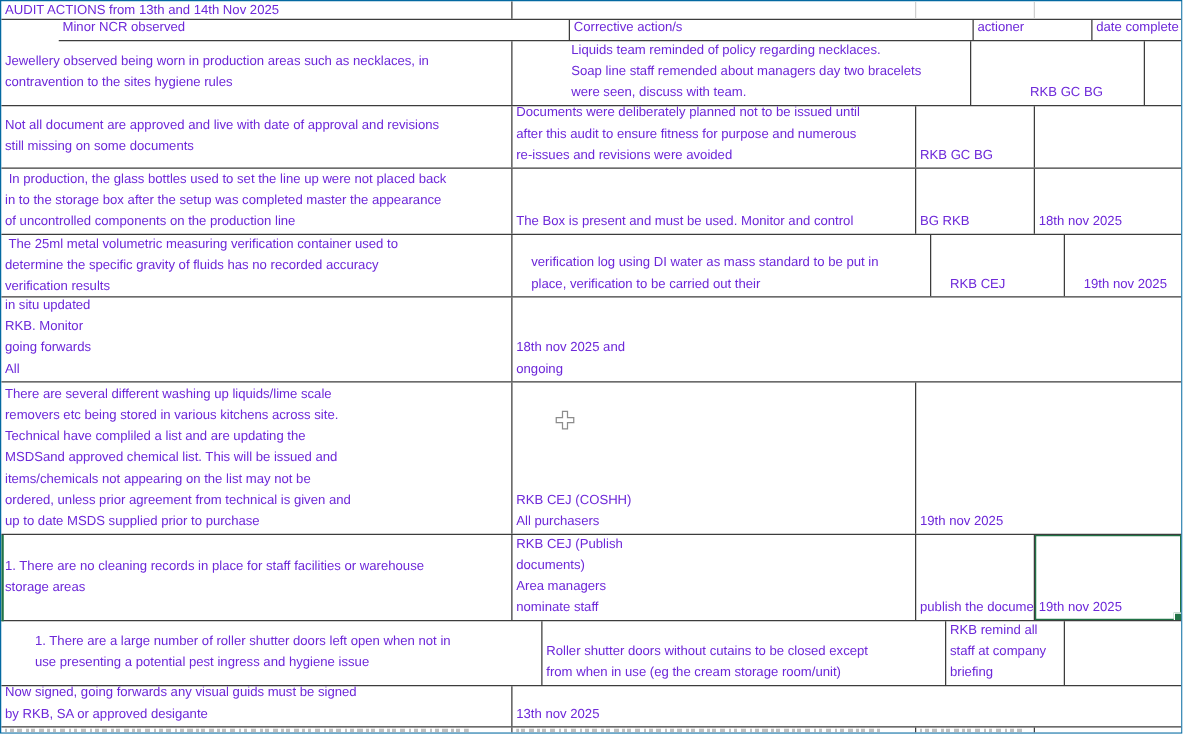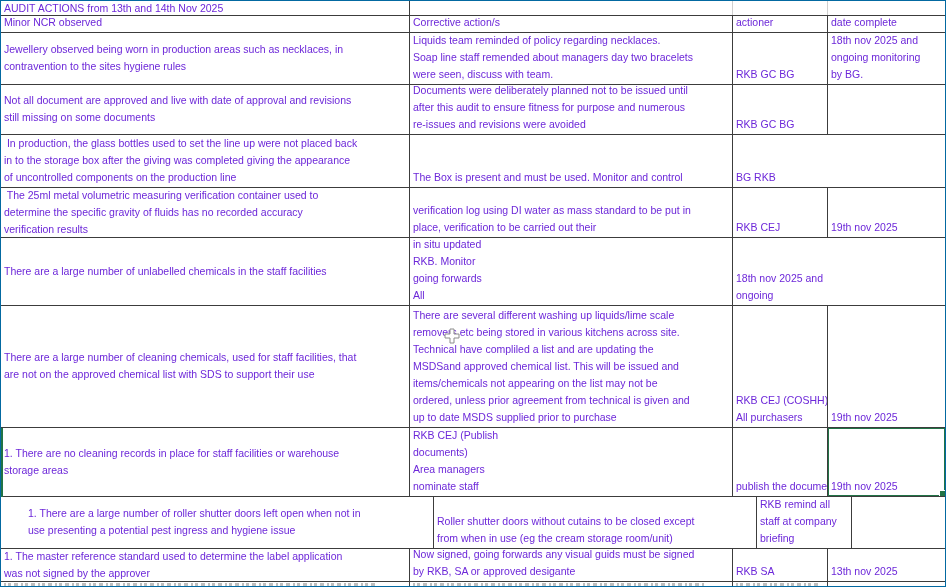--- a/index.html
+++ b/index.html
@@ -31,21 +31,21 @@
   .cell span{
     white-space:pre;
     font-size:10.5px;
     line-height:17px;
     display:block;
   }
   .c-ncr{align-items:center;}
   .title-row{height:15px;border-bottom:1px solid #3c3c3c;}
   .title-row .cell{align-items:center;padding-bottom:0;}
   .title-row .t-light{border-right:1px solid #cfcfcf;}
-  .header-row{height:17px;}
+  .header-row{height:17px;margin-left:46px;}
   .partial-row{height:4px;border-bottom:none;}
   .partial-row .cell{align-items:flex-start;padding-top:1px;}
   .smudge{
     height:3px;width:92%;
     background:repeating-linear-gradient(90deg,#8a8a8a 0 2px,transparent 2px 4px,#8a8a8a 4px 7px,transparent 7px 10px,#8a8a8a 10px 14px,transparent 14px 17px);
     opacity:.55;
   }
   .sel-cell{position:relative;}
   .sel-outline{
     position:absolute;inset:-1px;
@@ -93,21 +93,21 @@
     </div>
     <div class="cell">
       <span>actioner</span>
     </div>
     <div class="cell">
       <span>date complete</span>
     </div>
   </div>
 
   <div id="table-body">
-      <div class="row" style="height: 52px;">
+      <div class="row" style="height: 52px; gap: 44px;">
     <div class="cell c-ncr">
       <span>Jewellery observed being worn in production areas such as necklaces, in
 contravention to the sites hygiene rules</span>
     </div>
     <div class="cell c-action">
       <span>Liquids team reminded of policy regarding necklaces.
 Soap line staff remended about managers day two bracelets
 were seen, discuss with team.</span>
     </div>
     <div class="cell c-actioner">
@@ -132,67 +132,63 @@
     <div class="cell c-actioner">
       <span>RKB GC BG</span>
     </div>
     <div class="cell c-date">
       <span></span>
     </div>
   </div>
       <div class="row" style="height: 53px;">
     <div class="cell c-ncr">
       <span> In production, the glass bottles used to set the line up were not placed back
-in to the storage box after the giving was completed giving the appearance
+in to the storage box after the setup was completed master the appearance
 of uncontrolled components on the production line</span>
     </div>
     <div class="cell c-action">
       <span>The Box is present and must be used. Monitor and control</span>
     </div>
     <div class="cell c-actioner">
       <span>BG RKB</span>
     </div>
-  </div>
-      <div class="row" style="height: 50px;">
+    <div class="cell c-date">
+      <span>18th nov 2025</span>
+    </div>
+  </div>
+      <div class="row" style="height: 50px; gap: 12px;">
     <div class="cell c-ncr">
       <span> The 25ml metal volumetric measuring verification container used to
 determine the specific gravity of fluids has no recorded accuracy
 verification results</span>
     </div>
     <div class="cell c-action">
       <span>verification log using DI water as mass standard to be put in
 place, verification to be carried out their</span>
     </div>
     <div class="cell c-actioner">
       <span>RKB CEJ</span>
     </div>
     <div class="cell c-date">
       <span>19th nov 2025</span>
     </div>
   </div>
       <div class="row" style="height: 68px;">
-    <div class="cell c-ncr">
-      <span>There are a large number of unlabelled chemicals in the staff facilities</span>
-    </div>
     <div class="cell c-actioner">
       <span>in situ updated
 RKB. Monitor
 going forwards
 All</span>
     </div>
     <div class="cell c-date">
       <span>18th nov 2025 and
 ongoing</span>
     </div>
   </div>
       <div class="row" style="height: 122px;">
-    <div class="cell c-ncr">
-      <span>There are a large number of cleaning chemicals, used for staff facilities, that
-are not on the approved chemical list with SDS to support their use</span>
-    </div>
     <div class="cell c-action">
       <span>There are several different washing up liquids/lime scale
 removers etc being stored in various kitchens across site.
 Technical have compliled a list and are updating the
 MSDSand approved chemical list. This will be issued and
 items/chemicals not appearing on the list may not be
 ordered, unless prior agreement from technical is given and
 up to date MSDS supplied prior to purchase</span>
     </div>
     <div class="cell c-actioner">
@@ -236,30 +232,23 @@
     <div class="cell c-actioner">
       <span>RKB remind all
 staff at company
 briefing</span>
     </div>
     <div class="cell c-date">
       <span></span>
     </div>
   </div>
       <div class="row" style="height: 33px;">
-    <div class="cell c-ncr">
-      <span>1. The master reference standard used to determine the label application
-was not signed by the approver</span>
-    </div>
     <div class="cell c-action">
       <span>Now signed, going forwards any visual guids must be signed
 by RKB, SA or approved desigante</span>
-    </div>
-    <div class="cell c-actioner">
-      <span>RKB SA</span>
     </div>
     <div class="cell c-date">
       <span>13th nov 2025</span>
     </div>
   </div>
     </div>
 
   <div class="row partial-row">
     <div class="cell">
         <div class="smudge"></div>

